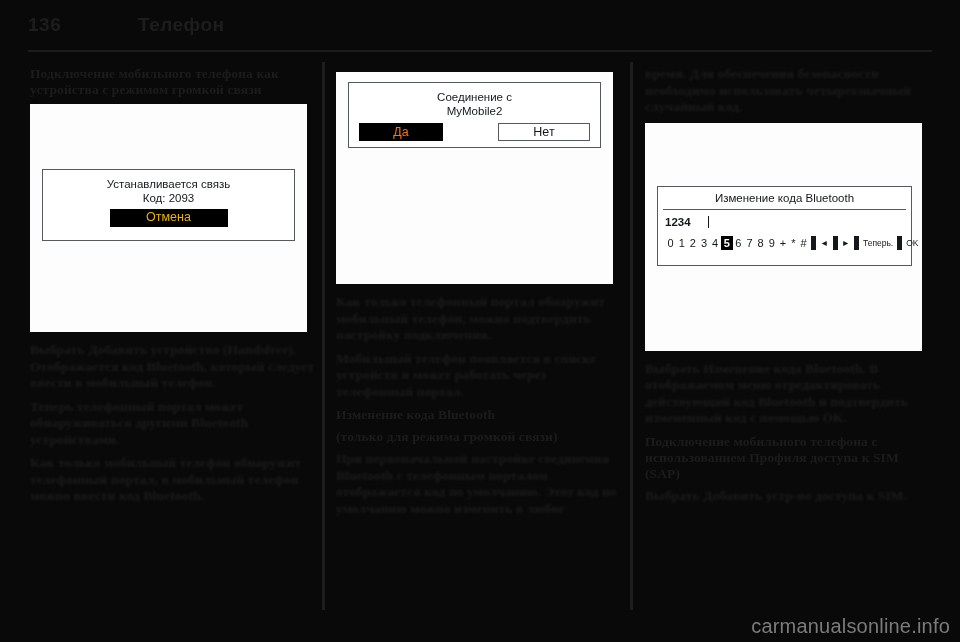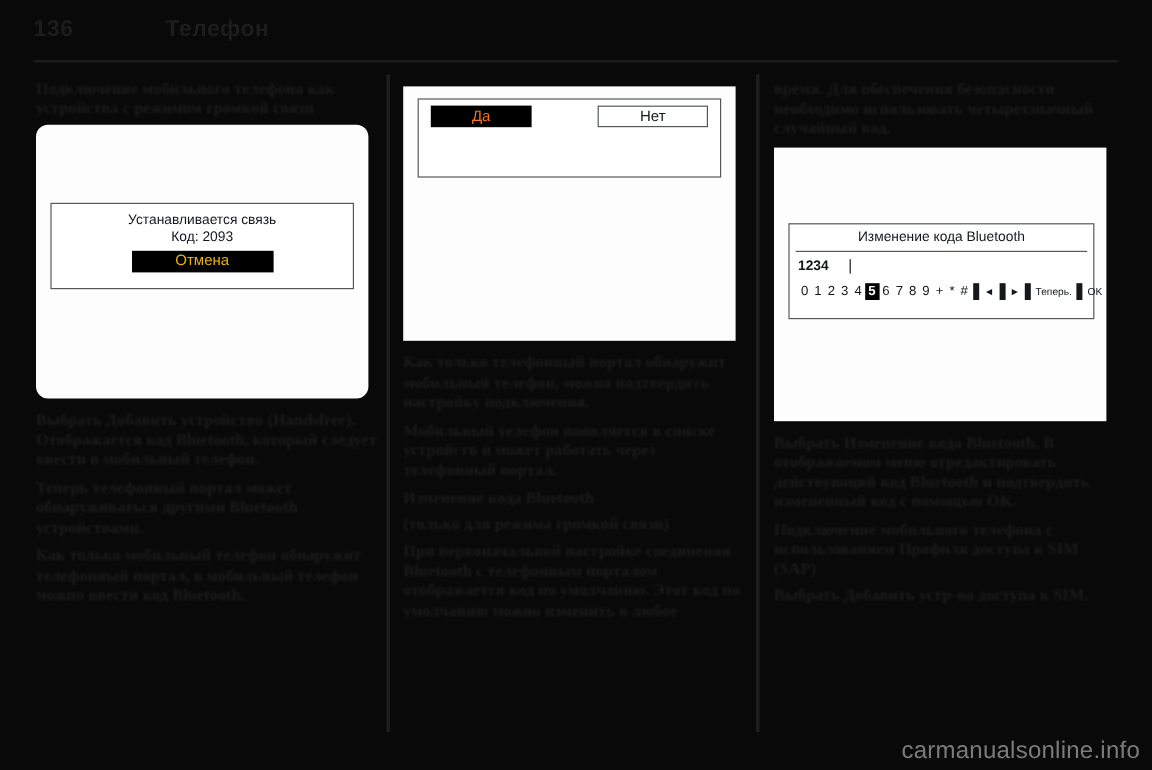--- a/index.html
+++ b/index.html
@@ -71,21 +71,21 @@
     filter:blur(.8px);
     letter-spacing:.1px;
   }
 
   
   .figure{
     background:#fdfdfd;
     position:relative;
     margin:6px 0 10px 0;
   }
-  .fig1{width:277px;height:228px;border-radius:10px;}
+  .fig1{width:277px;height:228px;}
   .fig2{width:277px;height:212px;}
   .fig3{width:277px;height:228px;}
 
   
   .screen{
     position:absolute;
     border:1.6px solid #56595c;
     background:#ffffff;
     box-sizing:border-box;
   }
@@ -189,20 +189,22 @@
 
     <p class="body">Выбрать Добавить устройство (Handsfree). Отображается код Bluetooth, который следует ввести в мобильный телефон.</p>
     <p class="body">Теперь телефонный портал может обнаруживаться другими Bluetooth устройствами.</p>
     <p class="body">Как только мобильный телефон обнаружит телефонный портал, в мобильный телефон можно ввести код Bluetooth.</p>
   </div>
 
   <div class="col col2">
 
     <div class="figure fig2">
       <div class="screen screen-b">
+        <div class="scr-line l1">Соединение с</div>
+        <div class="scr-line">MyMobile2</div>
         <div class="btn-row">
           <div class="btn-yes">Да</div>
           <div class="btn-no">Нет</div>
         </div>
       </div>
     </div>
 
     <p class="body">Как только телефонный портал обнаружит мобильный телефон, можно подтвердить настройку подключения.</p>
     <p class="body">Мобильный телефон появляется в списке устройств и может работать через телефонный портал.</p>
     <div class="h-sub tight">Изменение кода Bluetooth</div>

